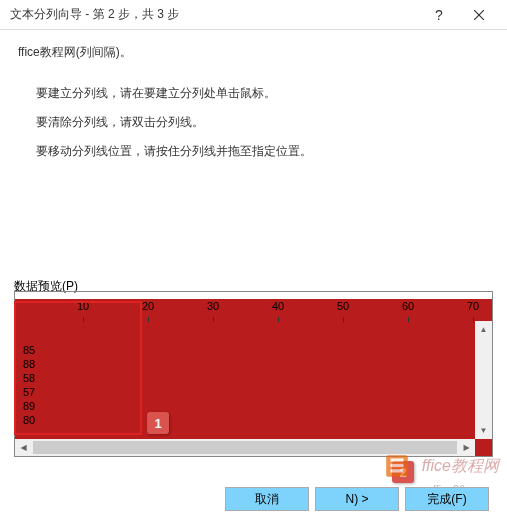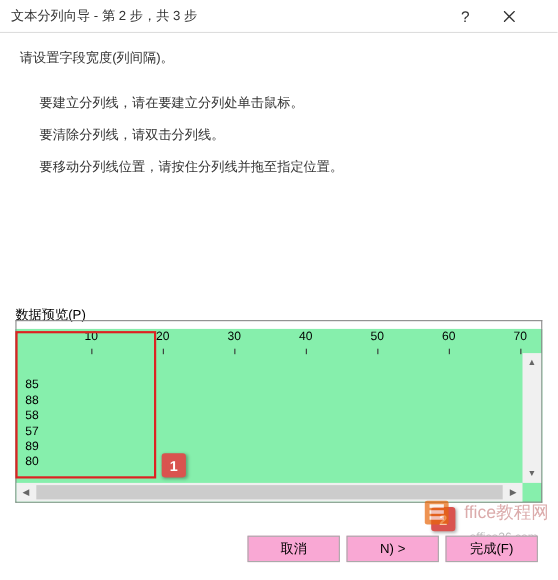--- a/index.html
+++ b/index.html
@@ -1,30 +1,30 @@
 <!DOCTYPE html>
 <html><head>
   <meta charset="utf-8">
   <style>
     * { box-sizing: border-box; margin: 0; padding: 0; }
     body { font-family: "Microsoft YaHei", "SimSun", sans-serif; font-size: 12px; background: #fff; width: 507px; height: 527px; position: relative; overflow: hidden; }
     
-    .titlebar { height: 30px; border-bottom: 1px solid #ddd; display: flex; align-items: center; padding: 0 24px 0 10px; }
+    .titlebar { height: 30px; border-bottom: 1px solid #ddd; display: flex; align-items: center; padding: 0 8px 0 10px; }
     .titlebar .title { flex: 1; color: #333; }
     .titlebar .btn { width: 40px; height: 28px; display: flex; align-items: center; justify-content: center; color: #333; font-size: 14px; }
     .titlebar .btn.close svg { width: 10px; height: 10px; }
     
     .content { padding: 14px 18px 0 18px; color: #333; }
     .desc-line { margin-bottom: 6px; }
     .instructions { padding: 18px 0 0 18px; }
     .inst-line { margin-bottom: 12px; }
     
     .preview-section { position: absolute; left: 14px; right: 14px; top: 278px; }
     .preview-label { margin-bottom: 4px; }
-    .preview-box { border: 1px solid #888; border-top: none; position: relative; height: 158px; background: #86efac; }
+    .preview-box { border: 1px solid #888; border-top: none; position: relative; height: 158px; background: #b91c1c; }
     .preview-box::before { content: ""; position: absolute; top: -8px; left: -1px; right: -1px; height: 1px; background: #888; }
     .preview-box::after { content: ""; position: absolute; top: -8px; left: -1px; width: 1px; height: 8px; background: #888; }
     .preview-box .rbar { position: absolute; top: -8px; right: -1px; width: 1px; height: 8px; background: #888; }
     
     .ruler { position: relative; height: 24px; }
     .ruler .tick { position: absolute; top: 0; font-size: 11px; }
     .ruler .tick .num { position: absolute; top: 1px; left: 50%; transform: translateX(-50%); }
     .ruler .tick .mark { position: absolute; top: 18px; left: 50%; width: 1px; height: 5px; background: #333; }
     
     .preview-data { position: relative; height: 112px; }
@@ -35,43 +35,43 @@
     .scrollbar-v { position: absolute; right: 0; top: 22px; width: 17px; bottom: 17px; background: #f0f0f0; display: flex; flex-direction: column; }
     .scrollbar-v .arr { height: 17px; display: flex; align-items: center; justify-content: center; color: #666; font-size: 8px; }
     .scrollbar-h { position: absolute; left: 0; right: 17px; bottom: 0; height: 17px; background: #f0f0f0; display: flex; }
     .scrollbar-h .arr { width: 17px; display: flex; align-items: center; justify-content: center; color: #666; font-size: 8px; }
     .scrollbar-h .thumb { flex: 1; background: #ccc; margin: 2px 1px; }
     
     .callout { position: absolute; width: 22px; height: 22px; background: #d9534f; border-radius: 3px; color: #fff; display: flex; align-items: center; justify-content: center; font-size: 13px; font-weight: bold; box-shadow: 1px 1px 3px rgba(0,0,0,0.3); }
     .callout::before { content: ""; position: absolute; left: -4px; top: 7px; border: 4px solid transparent; border-right-color: #d9534f; }
     
     .button-row { position: absolute; bottom: 16px; right: 18px; display: flex; gap: 6px; }
-    .btn-std { min-width: 84px; height: 24px; border: 1px solid #aaa; background: #f9a8d4; display: flex; align-items: center; justify-content: center; font-size: 12px; padding: 0 10px; }
+    .btn-std { min-width: 84px; height: 24px; border: 1px solid #aaa; background: #7dd3fc; display: flex; align-items: center; justify-content: center; font-size: 12px; padding: 0 10px; }
     .btn-std.next { position: relative; }
     
-    .watermark { position: absolute; right: 8px; bottom: 48px; font-size: 16px; color: #c88; opacity: 0.7; display: flex; align-items: center; gap: 12px; }
+    .watermark { position: absolute; right: 8px; bottom: 48px; font-size: 16px; color: #c88; font-style: italic; opacity: 0.7; display: flex; align-items: center; gap: 12px; }
     .watermark-sub { position: absolute; right: 18px; bottom: 32px; font-size: 11px; color: #bbb; }
     .wm-icon { width: 26px; height: 26px; }
   </style>
 </head>
 <body>
 
 <div class="titlebar">
   <span class="title">文本分列向导 - 第 2 步，共 3 步</span>
   <div class="btn">?</div>
   <div class="btn close">
     <svg viewBox="0 0 10 10">
         <line x1="0" y1="0" x2="10" y2="10" stroke="#333" stroke-width="1.2"></line>
         <line x1="10" y1="0" x2="0" y2="10" stroke="#333" stroke-width="1.2"></line>
       </svg>
   </div>
 </div>
 
 <div class="content">
-  <div class="desc-line">请设置字段宽度(列间隔)。</div>
+  <div class="desc-line">ffice教程网(列间隔)。</div>
   <div class="instructions">
     <div class="inst-line">要建立分列线，请在要建立分列处单击鼠标。</div>
     <div class="inst-line">要清除分列线，请双击分列线。</div>
     <div class="inst-line">要移动分列线位置，请按住分列线并拖至指定位置。</div>
   </div>
 </div>
 
 <div class="preview-section">
   <div class="preview-label">数据预览(P)</div>
   <div class="preview-box">

